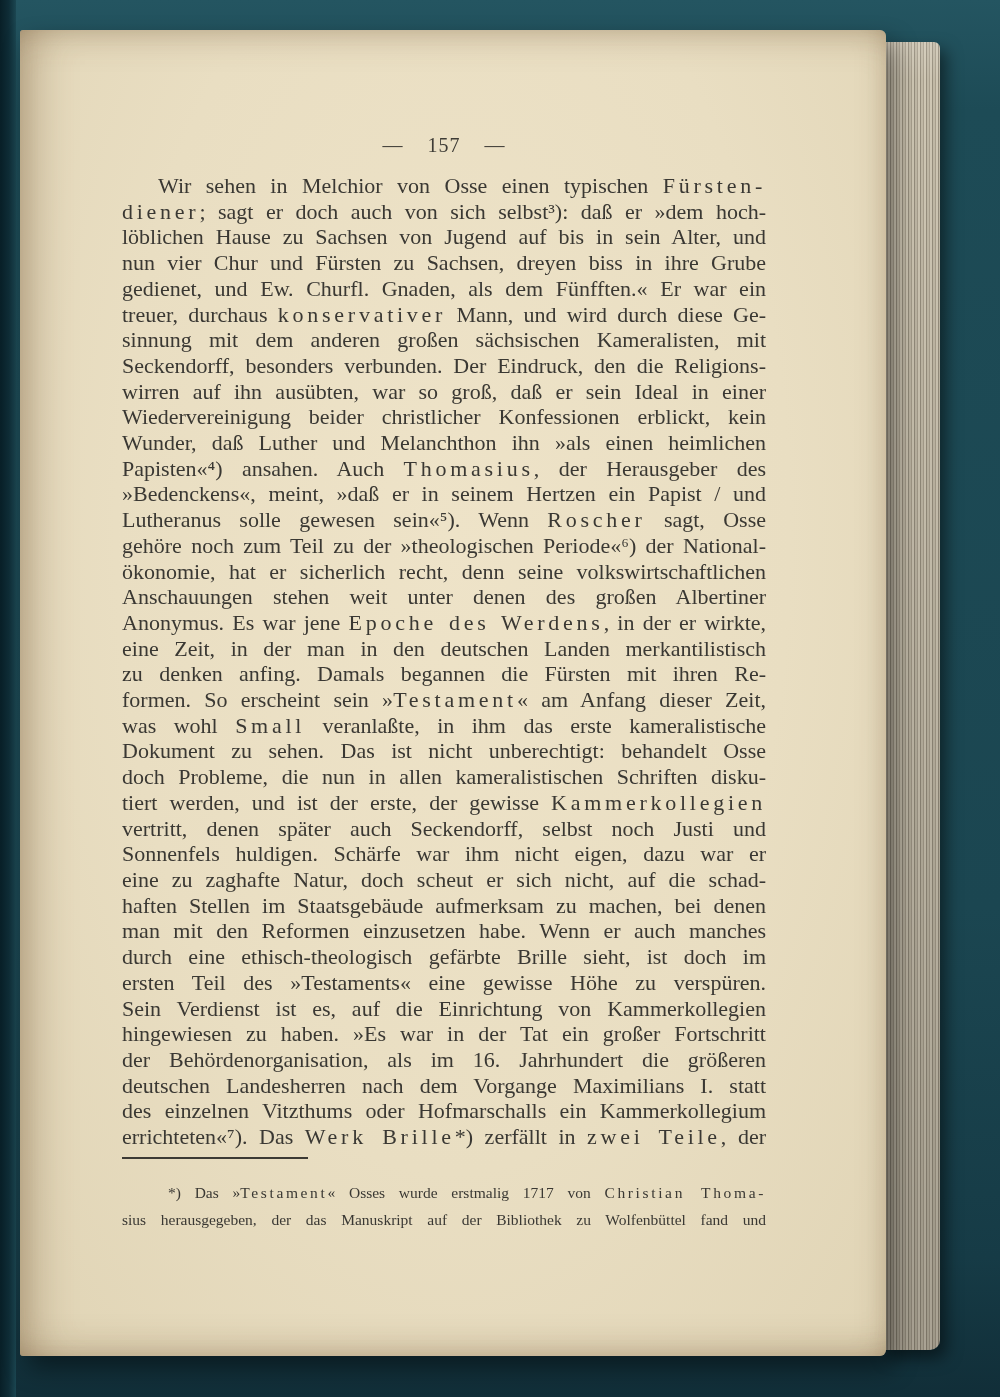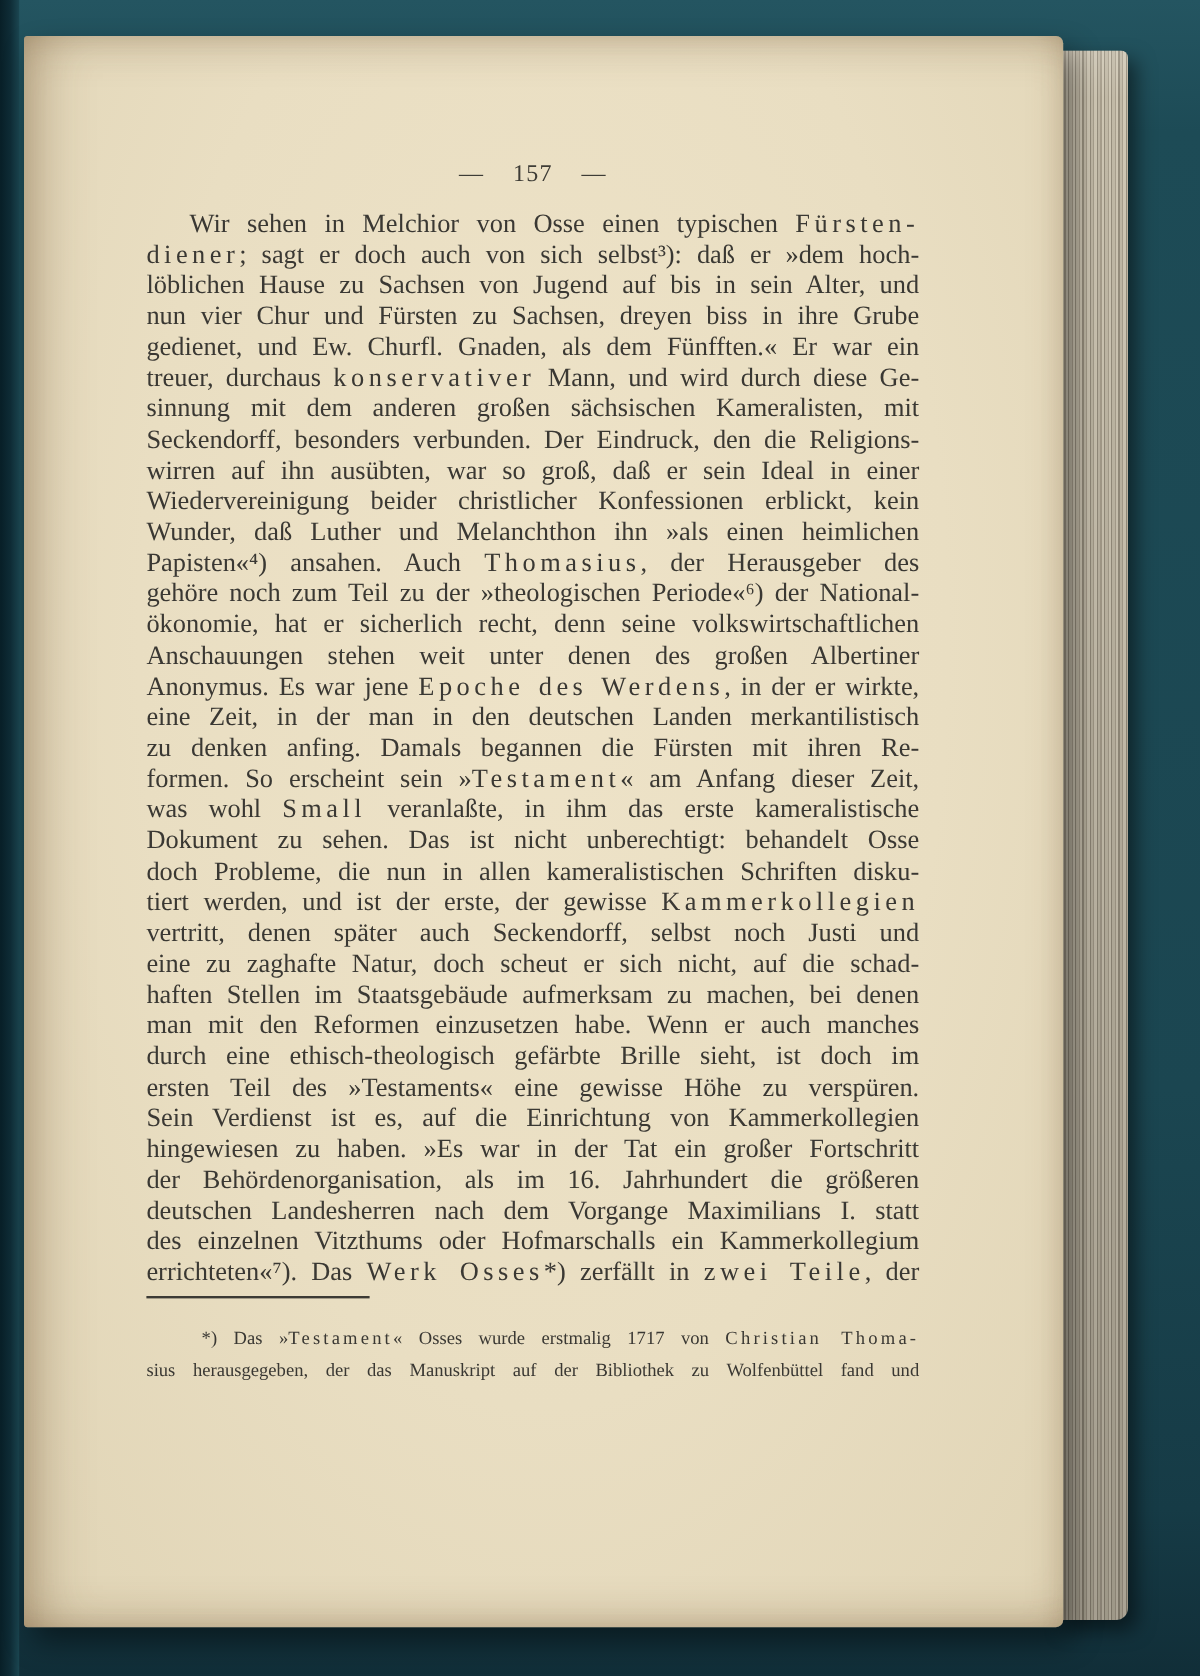--- a/index.html
+++ b/index.html
@@ -113,43 +113,46 @@
           <div class="line">löblichen Hause zu Sachsen von Jugend auf bis in sein Alter, und</div>
           <div class="line">nun vier Chur und Fürsten zu Sachsen, dreyen biss in ihre Grube</div>
           <div class="line">gedienet, und Ew. Churfl. Gnaden, als dem Fünfften.« Er war ein</div>
           <div class="line">treuer, durchaus <span class="sp">konservativer</span> Mann, und wird durch diese Ge-</div>
           <div class="line">sinnung mit dem anderen großen sächsischen Kameralisten, mit</div>
           <div class="line">Seckendorff, besonders verbunden. Der Eindruck, den die Religions-</div>
           <div class="line">wirren auf ihn ausübten, war so groß, daß er sein Ideal in einer</div>
           <div class="line">Wiedervereinigung beider christlicher Konfessionen erblickt, kein</div>
           <div class="line">Wunder, daß Luther und Melanchthon ihn »als einen heimlichen</div>
           <div class="line">Papisten«⁴) ansahen. Auch <span class="sp">Thomasius</span>, der Herausgeber des</div>
+          <div class="line">»Bedenckens«, meint, »daß er in seinem Hertzen ein Papist / und</div>
+          <div class="line">Lutheranus solle gewesen sein«⁵). Wenn <span class="sp">Roscher</span> sagt, Osse</div>
           <div class="line">gehöre noch zum Teil zu der »theologischen Periode«⁶) der National-</div>
           <div class="line">ökonomie, hat er sicherlich recht, denn seine volkswirtschaftlichen</div>
           <div class="line">Anschauungen stehen weit unter denen des großen Albertiner</div>
           <div class="line">Anonymus. Es war jene <span class="sp">Epoche des Werdens</span>, in der er wirkte,</div>
           <div class="line">eine Zeit, in der man in den deutschen Landen merkantilistisch</div>
           <div class="line">zu denken anfing. Damals begannen die Fürsten mit ihren Re-</div>
           <div class="line">formen. So erscheint sein »<span class="sp">Testament</span>« am Anfang dieser Zeit,</div>
           <div class="line">was wohl <span class="sp">Small</span> veranlaßte, in ihm das erste kameralistische</div>
           <div class="line">Dokument zu sehen. Das ist nicht unberechtigt: behandelt Osse</div>
           <div class="line">doch Probleme, die nun in allen kameralistischen Schriften disku-</div>
           <div class="line">tiert werden, und ist der erste, der gewisse <span class="sp">Kammerkollegien</span></div>
           <div class="line">vertritt, denen später auch Seckendorff, selbst noch Justi und</div>
+          <div class="line">Sonnenfels huldigen. Schärfe war ihm nicht eigen, dazu war er</div>
           <div class="line">eine zu zaghafte Natur, doch scheut er sich nicht, auf die schad-</div>
           <div class="line">haften Stellen im Staatsgebäude aufmerksam zu machen, bei denen</div>
           <div class="line">man mit den Reformen einzusetzen habe. Wenn er auch manches</div>
           <div class="line">durch eine ethisch-theologisch gefärbte Brille sieht, ist doch im</div>
           <div class="line">ersten Teil des »Testaments« eine gewisse Höhe zu verspüren.</div>
           <div class="line">Sein Verdienst ist es, auf die Einrichtung von Kammerkollegien</div>
           <div class="line">hingewiesen zu haben. »Es war in der Tat ein großer Fortschritt</div>
           <div class="line">der Behördenorganisation, als im 16. Jahrhundert die größeren</div>
           <div class="line">deutschen Landesherren nach dem Vorgange Maximilians I. statt</div>
           <div class="line">des einzelnen Vitzthums oder Hofmarschalls ein Kammerkollegium</div>
-          <div class="line">errichteten«⁷). Das <span class="sp">Werk Osses</span>*) zerfällt in <span class="sp">zwei Teile</span>, der</div>
+          <div class="line">errichteten«⁷). Das <span class="sp">Werk Brille</span>*) zerfällt in <span class="sp">zwei Teile</span>, der</div>
         </div>
 
       <div class="footnote-rule"></div>
 
       <div class="footnote">
           <div class="line indent">*) Das »<span class="sp">Testament</span>« Osses wurde erstmalig 1717 von <span class="sp">Christian Thoma-</span></div>
           <div class="line">sius herausgegeben, der das Manuskript auf der Bibliothek zu Wolfenbüttel fand und</div>
         </div>
 
     </div>

